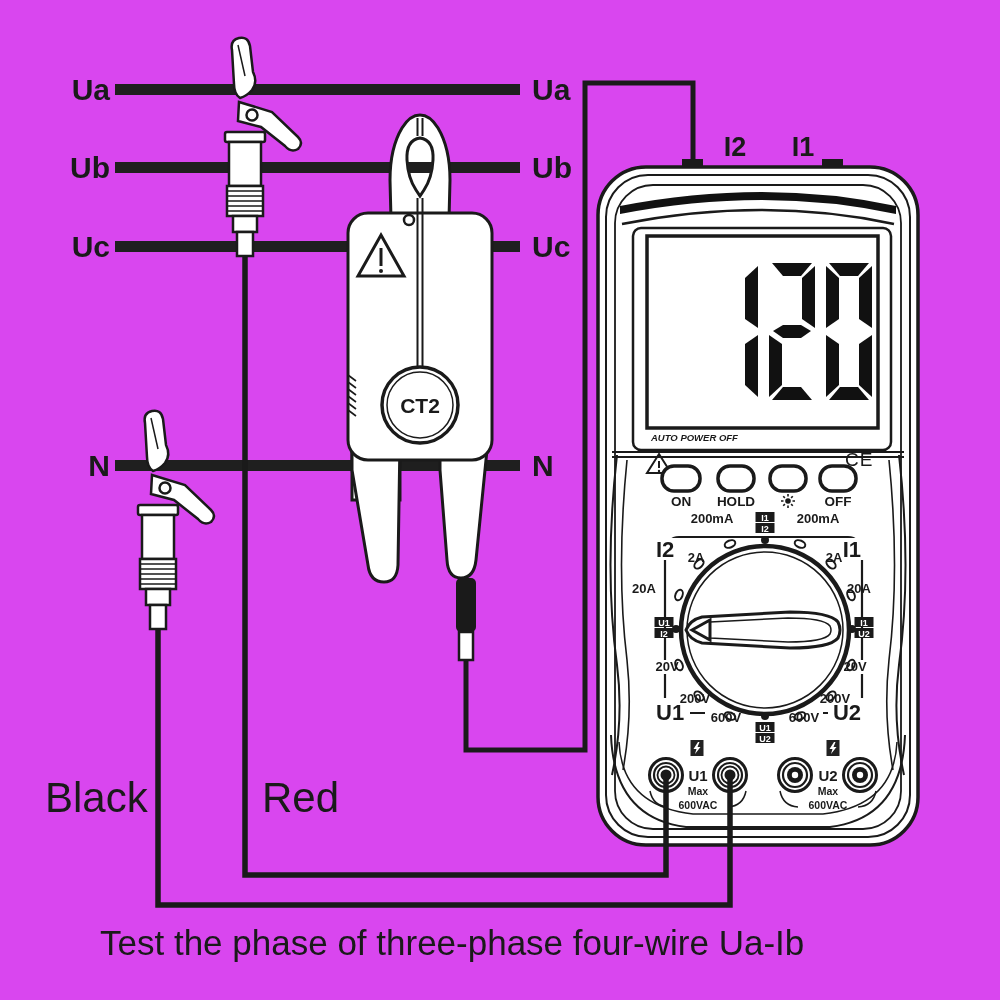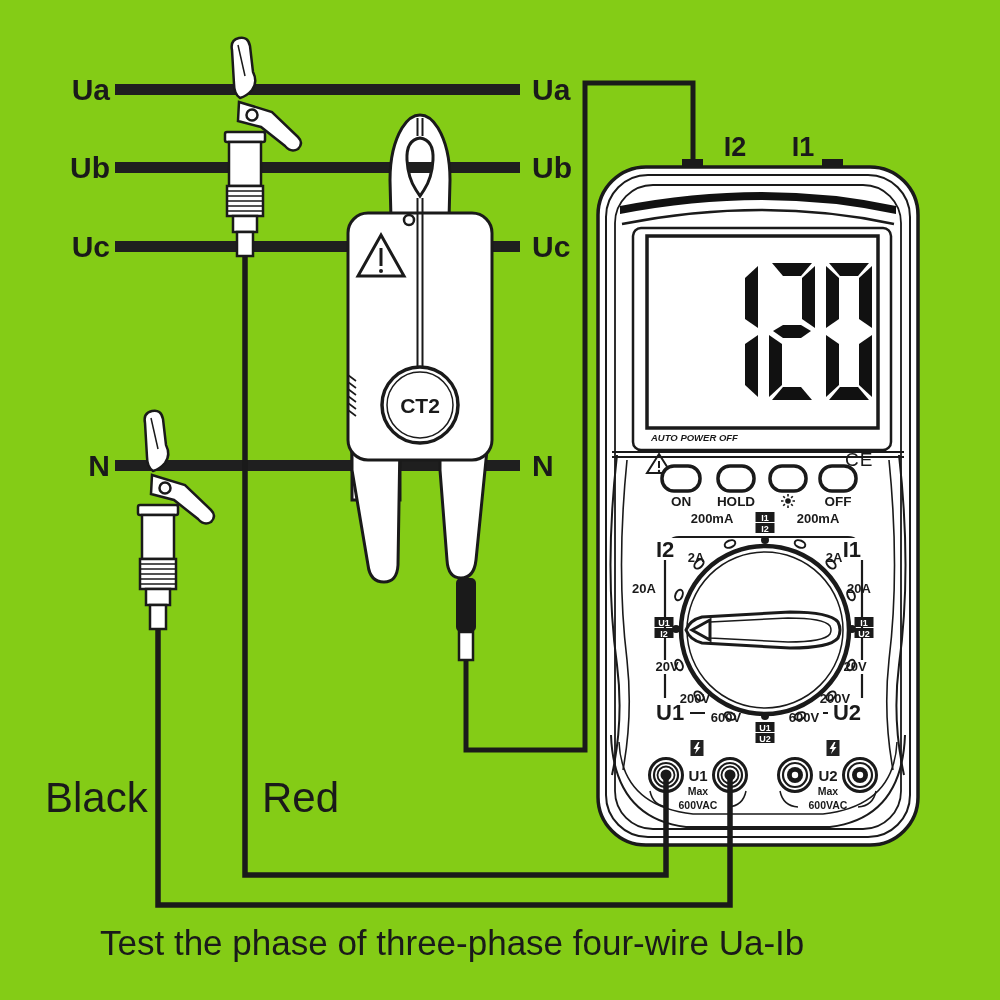--- a/index.html
+++ b/index.html
@@ -1,16 +1,16 @@
 <!DOCTYPE html>
 <html><head>
 <meta charset="utf-8">
 <style>
   html,body{margin:0;padding:0;background:#ffffff;}
-  .stage{width:1000px;height:1000px;position:relative;background:#84cc16;font-family:"Liberation Sans",sans-serif;}
+  .stage{width:1000px;height:1000px;position:relative;background:#d946ef;font-family:"Liberation Sans",sans-serif;}
   svg text{font-family:"Liberation Sans",sans-serif;fill:#1a1a1a;}
   .busbar{fill:#1f1f1f;}
   .ln{stroke:#1a1a1a;fill:none;}
   .wh{fill:#ffffff;stroke:#1a1a1a;}
   .blk{fill:#1a1a1a;}
   .buslab{font-size:30px;font-weight:bold;}
   .toplab{font-size:27px;font-weight:bold;}
   .biglab{font-size:42px;}
   .cap{font-size:35px;}
   .dial{font-size:13px;font-weight:bold;}

